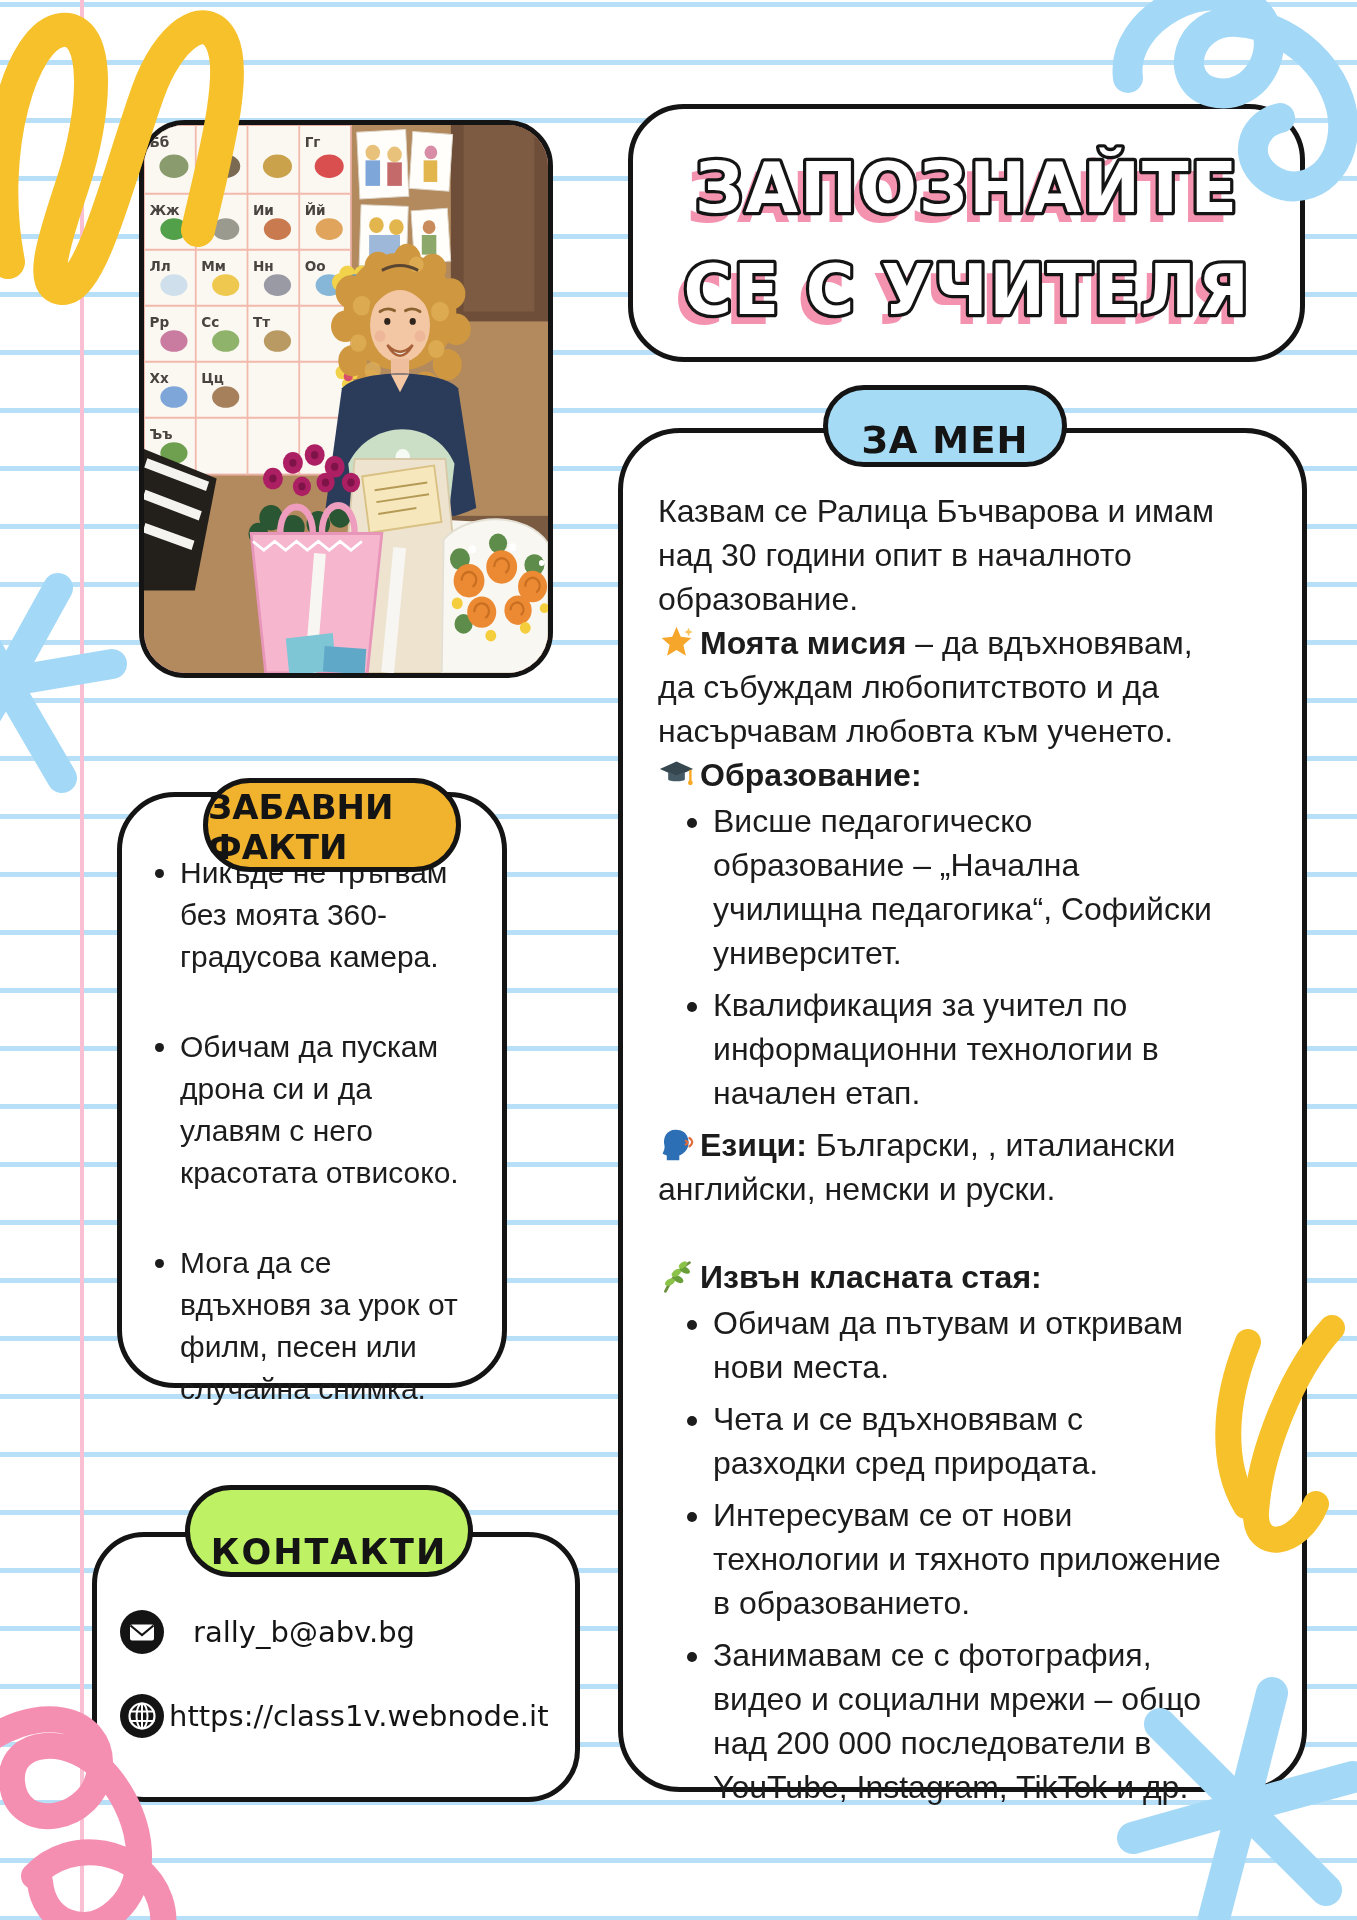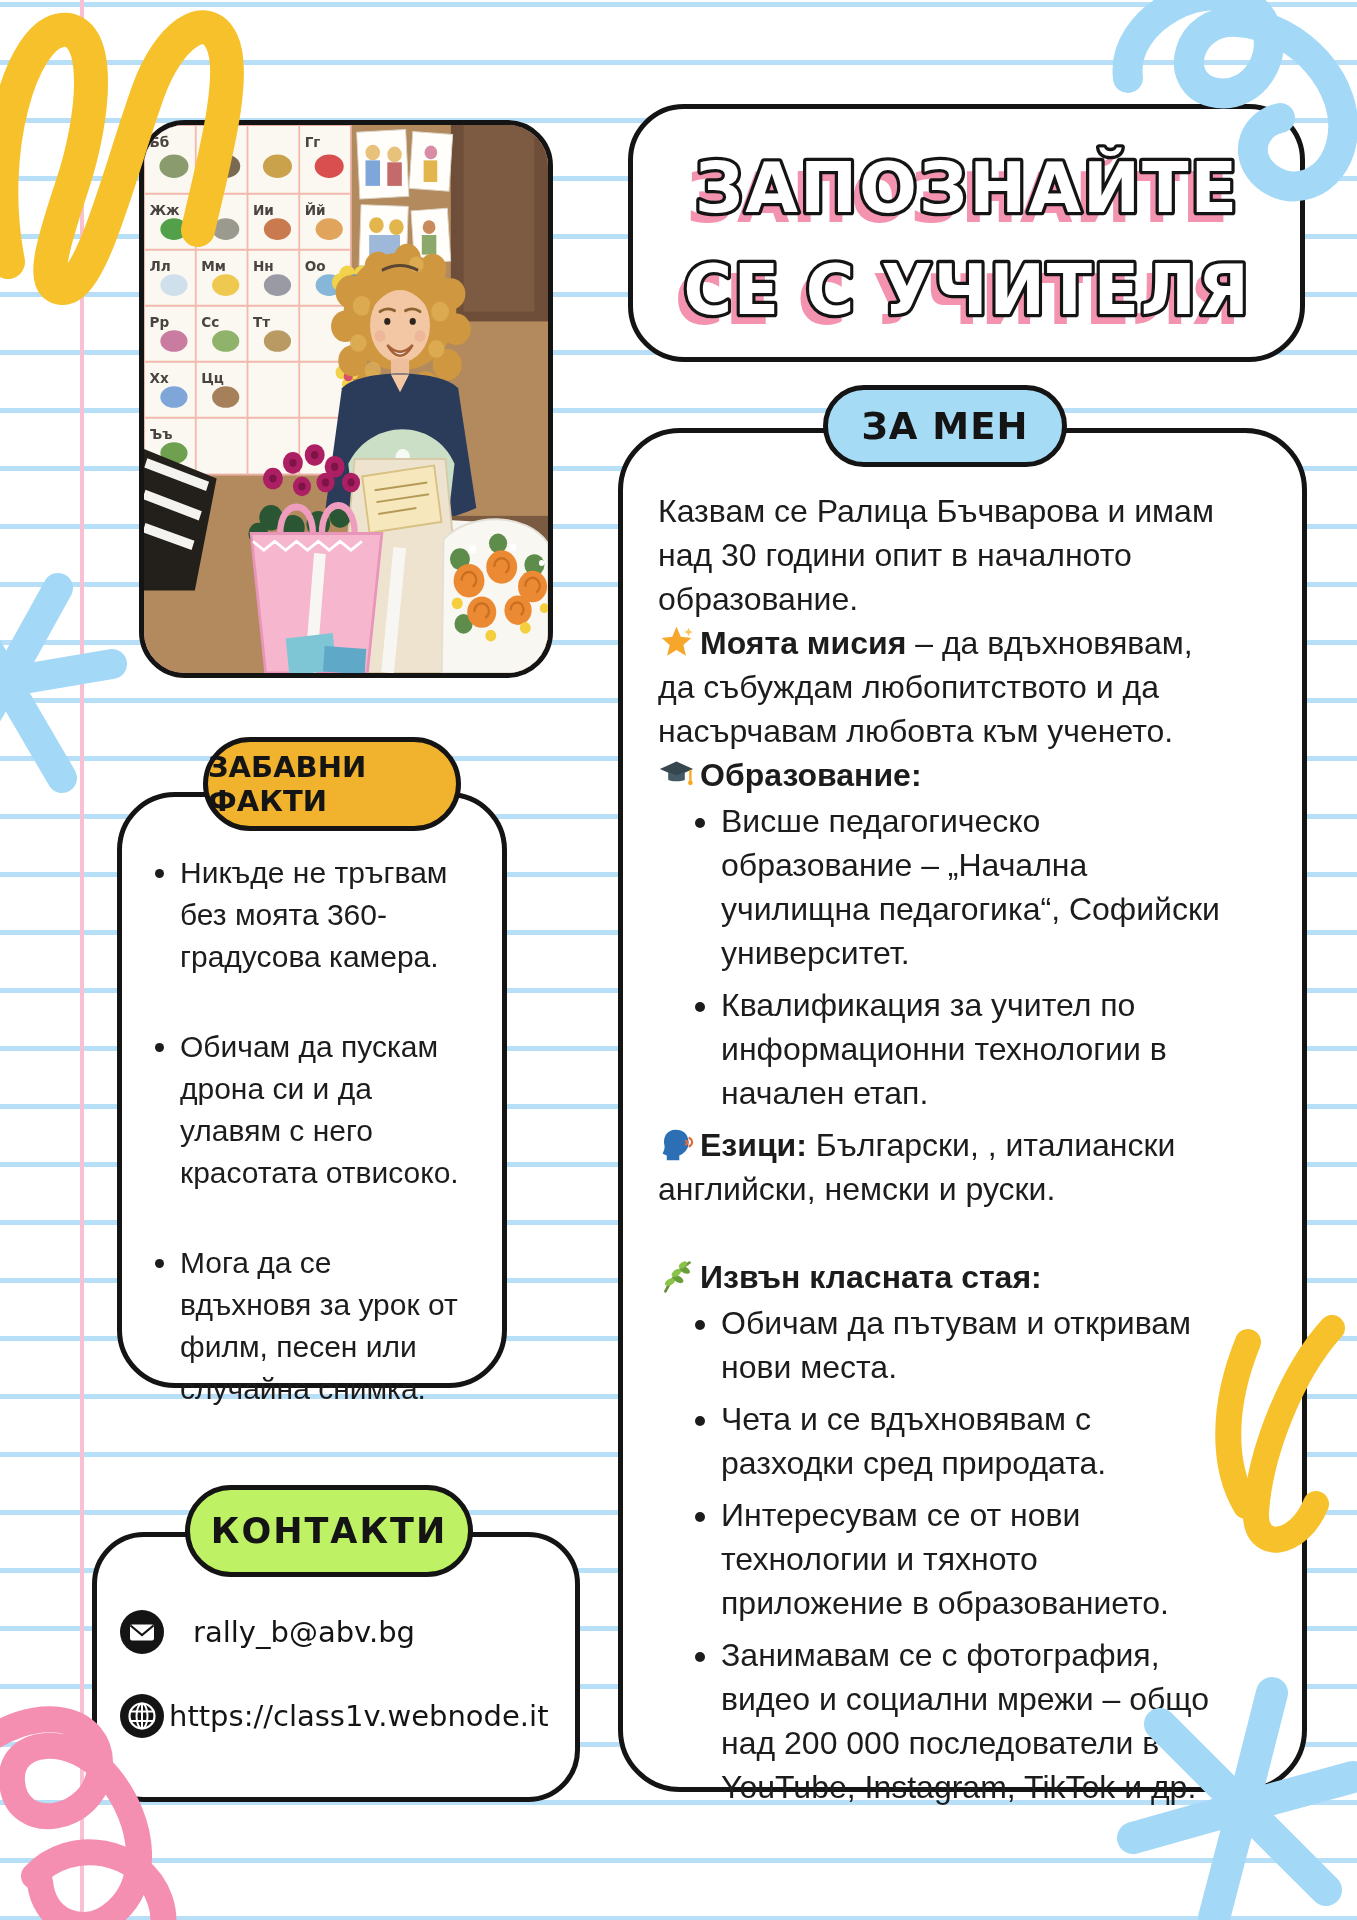--- a/index.html
+++ b/index.html
@@ -18,39 +18,39 @@
   .title-box{left:628px;top:104px;width:677px;height:258px;border-radius:56px;}
   .title-box svg{position:absolute;inset:0;width:100%;height:100%;}
   .title-text{font-family:"DejaVu Sans",sans-serif;font-weight:bold;font-size:73px;letter-spacing:2px;}
   .t-main{fill:#ffffff;stroke:#141414;stroke-width:7;paint-order:stroke;stroke-linejoin:round;}
   .t-shadow{fill:#F493AF;}
   .about-box{left:618px;top:428px;width:689px;height:1364px;border-radius:62px;padding:56px 0 0 35px;}
   .about-content{width:565px;font-size:32px;line-height:44px;}
   .about-content p{margin:0;}
   .about-content b{font-weight:bold;}
   .about-content ul{margin:2px 0 8px 0;padding-left:55px;list-style:disc;}
-  .about-content li{margin-bottom:8px;margin-left:8px;}
+  .about-content li{margin-bottom:8px;}
   .gap-top{margin-top:44px !important;}
   .emoji{display:inline-block;width:37px;height:37px;vertical-align:-7px;margin-right:5px;}
   .facts-box{left:117px;top:792px;width:390px;height:596px;border-radius:58px;
              padding:55px 40px 0 33px;font-size:30px;line-height:42px;}
   .facts-box ul{margin:0;padding-left:25px;list-style:disc;}
   .facts-box li{margin-bottom:48px;}
   .contacts-box{left:92px;top:1532px;width:488px;height:270px;border-radius:52px;padding:72px 0 8px 22px;}
   .contact-row{display:flex;align-items:center;margin-bottom:38px;
                font-family:"DejaVu Sans",sans-serif;font-size:29px;color:#141414;}
   .contact-row .cicon{flex:0 0 46px;width:46px;height:46px;}
   .gap-lg{margin-left:28px;}
   .gap-sm{margin-left:4px;}
   
-  .badge{position:absolute;display:flex;align-items:center;justify-content:center;z-index:3;
+  .badge{position:absolute;display:flex;align-items:flex-end;justify-content:center;z-index:3;
          border:5px solid #141414;box-sizing:border-box;color:#141414;
          font-family:"DejaVu Sans",sans-serif;font-weight:bold;}
   .badge-about{left:823px;top:385px;width:244px;height:82px;border-radius:41px;background:#A6DBF6;font-size:37px;letter-spacing:1px;}
-  .badge-facts{left:203px;top:737px;width:258px;height:94px;border-radius:47px;background:#F1B22E;font-size:29px;}
+  .badge-facts{left:203px;top:778px;width:258px;height:94px;border-radius:47px;background:#F1B22E;font-size:34px;}
   .badge-contacts{left:185px;top:1485px;width:288px;height:92px;border-radius:46px;background:#bef264;font-size:35px;letter-spacing:2px;}
   
   .doodles{position:absolute;inset:0;width:100%;height:100%;z-index:4;pointer-events:none;}
 </style>
 </head>
 <body>
 
 <div class="canvas">
   <div class="paper"></div>
   <div class="margin-line"></div>

